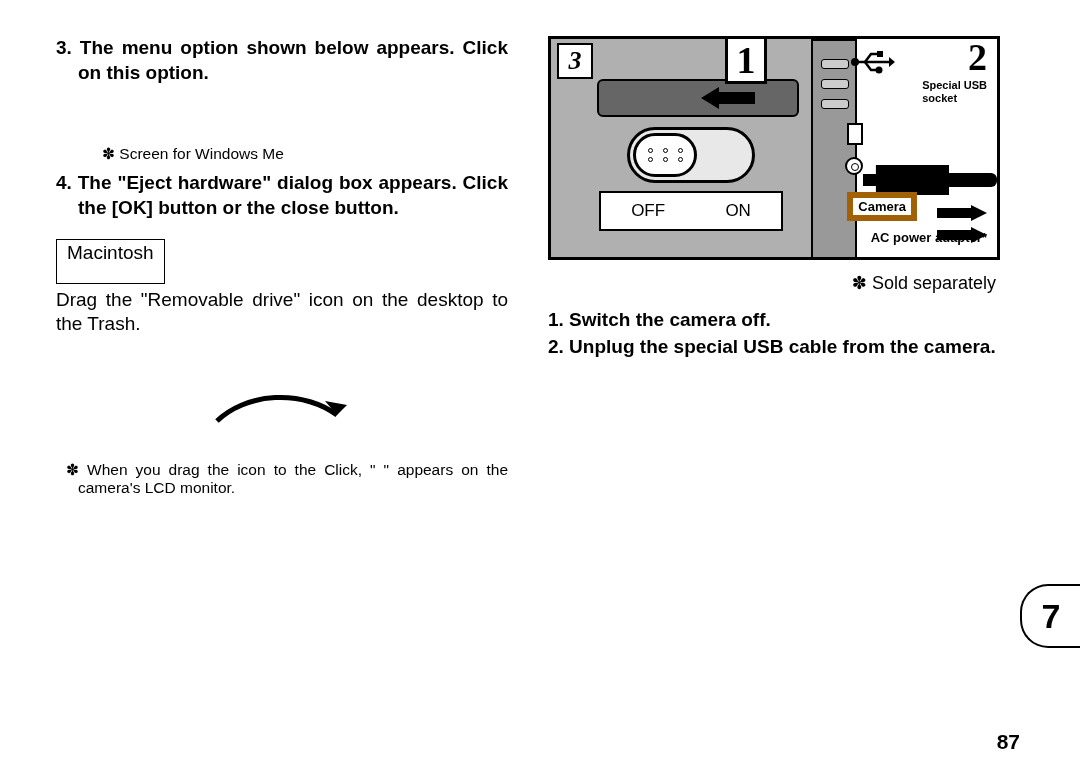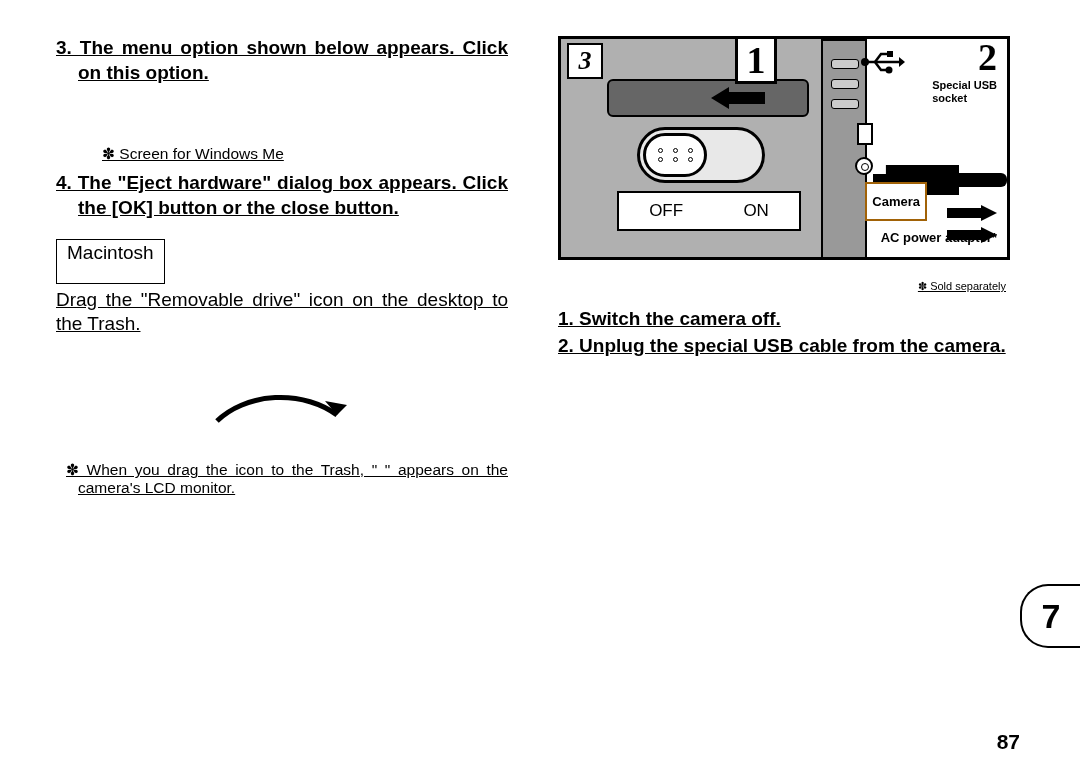--- a/index.html
+++ b/index.html
@@ -1,18 +1,18 @@
 <!DOCTYPE html>
 <html><head>
 <meta charset="utf-8">
 <style>
   * { box-sizing: border-box; margin: 0; padding: 0; }
   html, body { width: 1080px; height: 776px; background: #fff; font-family: Arial, Helvetica, sans-serif; color: #000; }
   .page { position: relative; width: 1080px; height: 776px; padding: 36px 50px 30px 56px; }
-  .cols { display: flex; gap: 50px; text-decoration: underline; }
+  .cols { display: flex; gap: 40px; }
   .col-left { width: 452px; }
   .col-right { width: 452px; }
 
   .step { font-weight: bold; font-size: 19px; line-height: 1.3; text-align: justify; }
   .ind { padding-left: 22px; text-indent: -22px; }
   .note { font-size: 15.5px; padding-left: 58px; text-indent: -12px; }
   .stepnote { font-size: 15.5px; padding-left: 22px; text-indent: -12px; text-align: justify; }
 
   .mac-box { display: inline-block; border: 1.5px solid #000; padding: 2px 10px 19px 10px; font-size: 19px; margin-top: 18px; }
   .body-text { font-size: 19px; line-height: 1.25; text-align: justify; margin-top: 4px; }
@@ -27,40 +27,40 @@
   .fig .cal2 { position:absolute; right:6px; top:-4px; font-family: Georgia, 'Times New Roman', serif; font-size:38px; font-weight:bold; background:#fff; padding:0 4px; z-index:5;}
 
   .fig .grayarea { position:absolute; left:0; top:0; width:286px; height:224px; background:#b0b0b0; border-right:3px solid #000;}
   .fig .whitearea { position:absolute; right:0; top:0; width:166px; height:224px; background:#fff;}
 
   .fig .camrect { position:absolute; left:46px; top:40px; width:202px; height:38px; border:2px solid #000; border-radius:6px; background:#666;}
   .fig .switchbody { position:absolute; left:76px; top:88px; width:128px; height:56px; border:3px solid #000; border-radius:28px; background:#e8e8e8;}
   .fig .switchknob { position:absolute; left:82px; top:94px; width:64px; height:44px; border:3px solid #000; border-radius:22px; background:#fff; display:flex; flex-direction:column; align-items:center; justify-content:center; gap:4px;}
   .fig .dots { display:flex; gap:10px;}
   .fig .dots span { width:5px; height:5px; border:1.5px solid #000; border-radius:50%; background:#fff;}
-  .fig .offon { position:absolute; left:56px; top:152px; width:184px; height:40px; border:2px solid #000; background:#fff; display:flex; align-items:center; justify-content:space-around; font-size:17px;}
+  .fig .offon { position:absolute; left:48px; top:152px; width:184px; height:40px; border:2px solid #000; background:#fff; display:flex; align-items:center; justify-content:space-around; font-size:17px;}
   .fig .leftarrow { position:absolute; left:150px; top:48px; width:54px; height:22px; }
 
   .fig .sidepanel { position:absolute; left:260px; top:0; width:46px; height:224px; border:2px solid #000; background:#999;}
   .fig .sidepanel .notch { position:absolute; left:8px; width:28px; height:10px; border:1.5px solid #000; border-radius:3px; background:#ccc;}
   .fig .port1 { position:absolute; right:134px; top:84px; width:16px; height:22px; border:2px solid #000; background:#fff;}
   .fig .port2 { position:absolute; right:134px; top:118px; width:18px; height:18px; border:2px solid #000; border-radius:50%; background:#fff;}
   .fig .port2::after{ content:''; position:absolute; left:4px; top:4px; width:6px; height:6px; border:1.5px solid #000; border-radius:50%;}
 
   .fig .usbplug { position:absolute; right:48px; top:126px; width:86px; height:30px; background:#000; clip-path: polygon(0 30%, 15% 30%, 15% 0, 100% 0, 100% 100%, 15% 100%, 15% 70%, 0 70%);}
   .fig .cable { position:absolute; right:0px; top:134px; width:52px; height:14px; background:#000; border-radius:0 6px 6px 0;}
 
   .fig .usbicon { position:absolute; right:102px; top:10px; }
   .fig .label-usb { position:absolute; right:10px; top:40px; font-size:11px; font-weight:bold; line-height:1.15;}
-  .fig .camera-tag { position:absolute; right:80px; bottom:36px; border:2px solid #a16207; background:#fff; font-size:13px; font-weight:bold; padding:10px 5px;}
+  .fig .camera-tag { position:absolute; right:80px; bottom:36px; border:6px solid #a16207; background:#fff; font-size:13px; font-weight:bold; padding:1px 5px;}
   .fig .label-ac { position:absolute; right:10px; bottom:12px; font-size:13px; font-weight:bold;}
   .fig .arrowpair { position:absolute; right:10px; top:166px; display:flex; flex-direction:column; gap:6px;}
   .fig .arrowpair svg { display:block;}
 
-  .sold { font-size:11px; margin-top:20px; text-align:right; padding-right:4px;}
+  .sold { font-size:18px; margin-top:12px; text-align:right; padding-right:4px;}
 
   .rsteps { margin-top:14px; }
   .rsteps .step { margin-bottom:2px; }
 
   .tab7 { position:absolute; right:0; top:584px; width:60px; height:64px; border:2px solid #000; border-right:none; border-radius:28px 0 0 28px; display:flex; align-items:center; justify-content:center; font-size:34px; font-weight:bold;}
   .pagenum { position:absolute; right:60px; bottom:22px; font-size:21px; font-weight:bold;}
 </style>
 </head>
 <body>
 
@@ -77,21 +77,21 @@
         <p class="body-text">Drag the "Removable drive" icon on the desktop to the Trash.</p>
       </div>
 
       <div class="arc-wrap">
         <svg width="170" height="70" viewBox="0 0 170 70">
           <path d="M 20 60 A 80 60 0 0 1 140 54" stroke="#000" stroke-width="5" fill="none"></path>
           <polygon points="140,54 128,40 150,44" fill="#000"></polygon>
         </svg>
       </div>
 
-      <p class="stepnote">✽ When you drag the icon to the Trash, "                    " appears on the camera's LCD monitor.</p>
+      <p class="stepnote">✽ When you drag the icon to the Click, "                    " appears on the camera's LCD monitor.</p>
     </div>
 
     <div class="col-right">
       <div class="fig">
         <div class="grayarea"></div>
         <div class="whitearea"></div>
 
         <div class="cal3">3</div>
         <div class="cal1">1</div>
         <div class="cal2">2</div>

